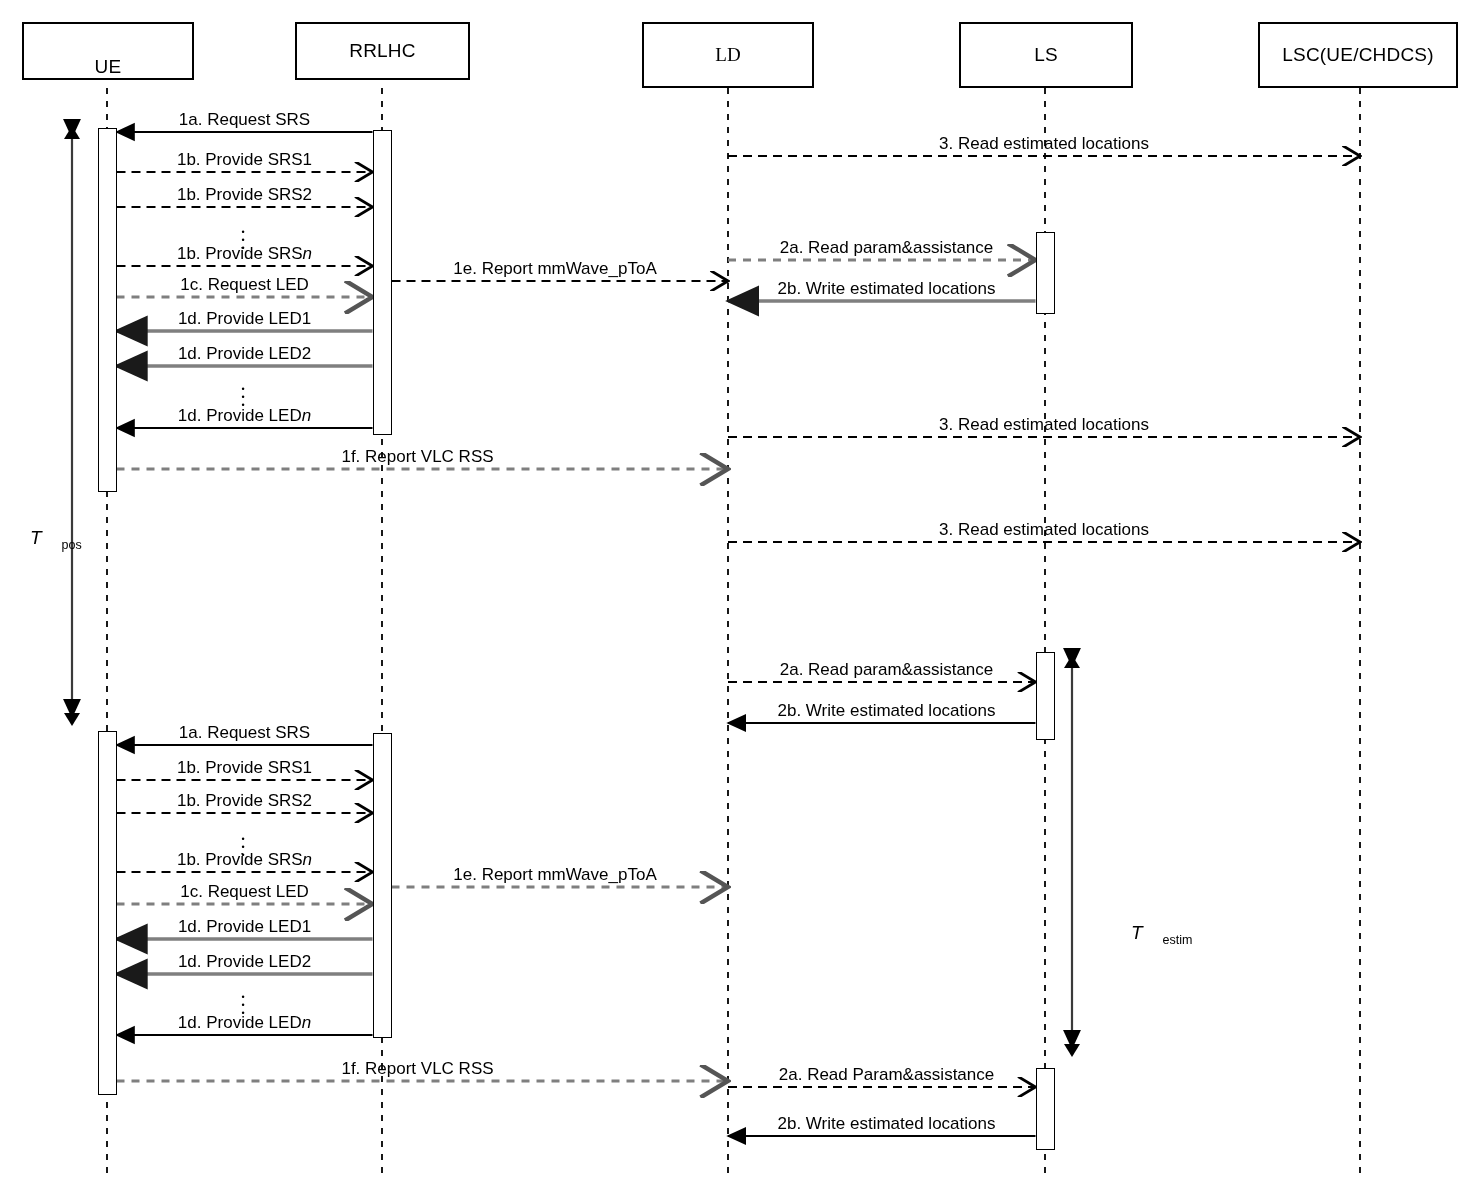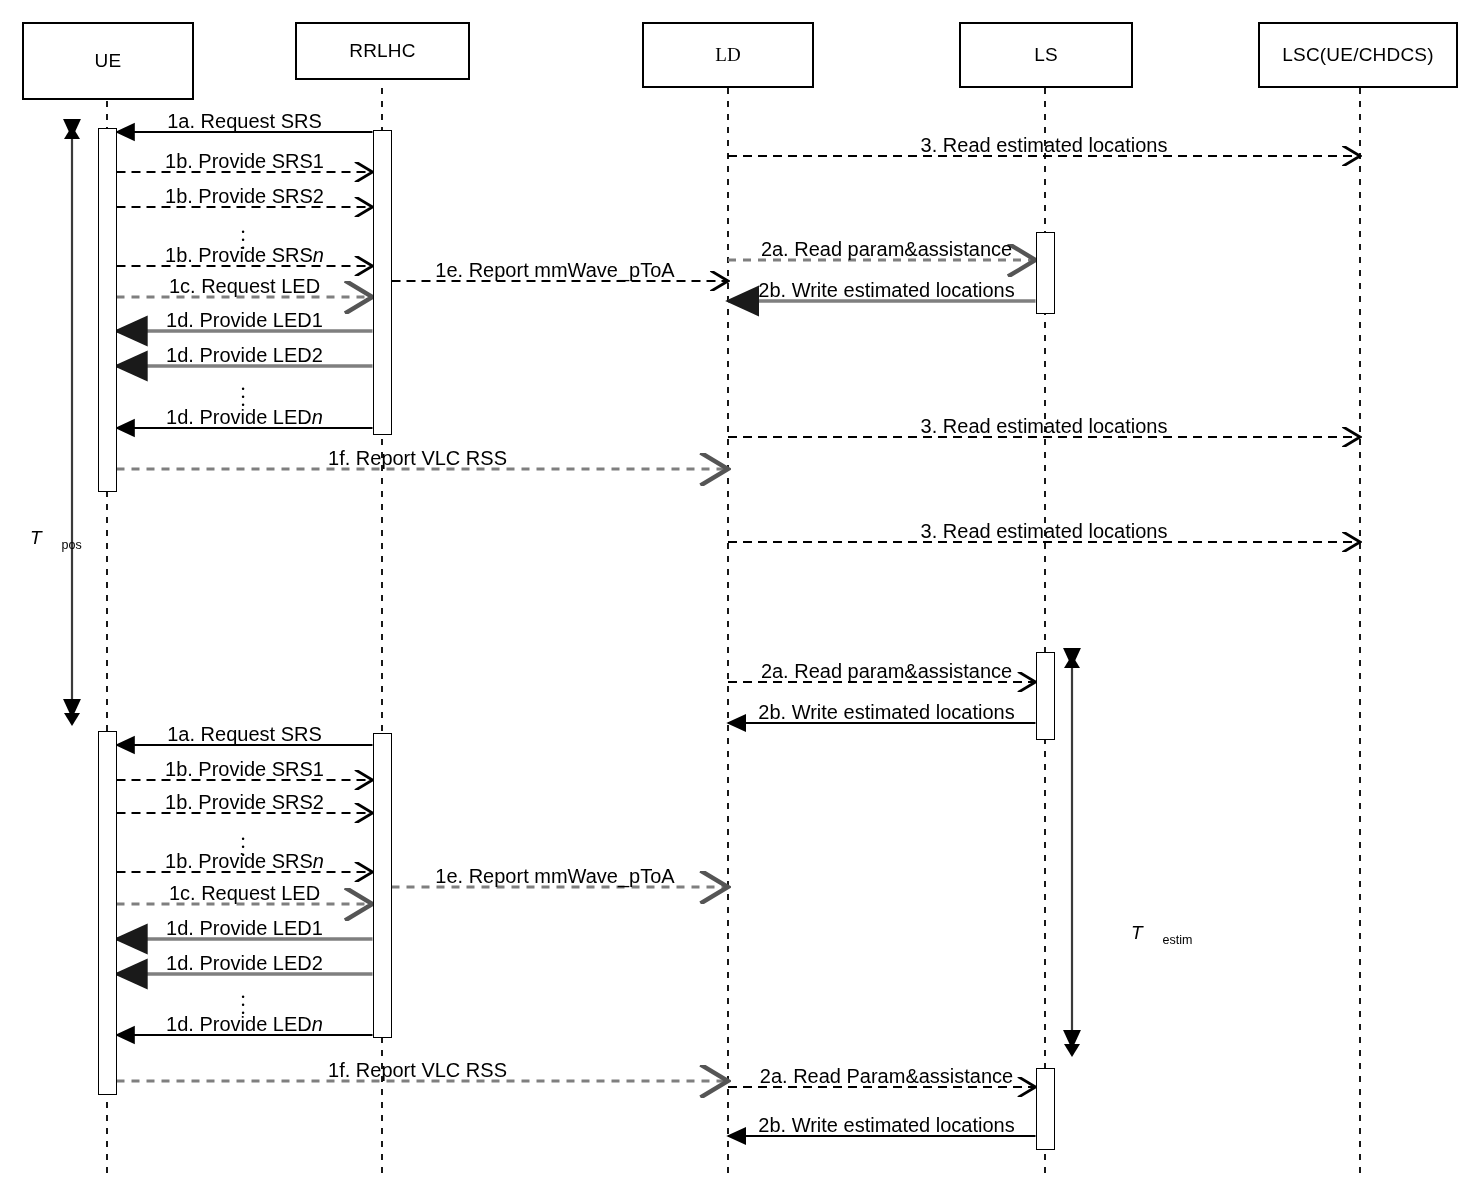--- a/index.html
+++ b/index.html
@@ -5,21 +5,21 @@
   html,body{margin:0;padding:0;background:#ffffff;}
   body{font-family:"Liberation Sans","DejaVu Sans",sans-serif;}
   #stage{position:relative;width:1480px;height:1188px;background:#ffffff;overflow:hidden;}
   svg{position:absolute;left:0;top:0;width:1480px;height:1188px;}
   .lifeline-box{
     position:absolute;background:#ffffff;border:2px solid #000000;
     box-sizing:border-box;display:flex;align-items:center;justify-content:center;
   }
   .lifeline-box span{font-size:19px;color:#000;letter-spacing:.2px;}
   .msglabel{
-    position:absolute;font-size:20px;color:#000;white-space:nowrap;
+    position:absolute;font-size:17px;color:#000;white-space:nowrap;
     transform:translateX(-50%);
   }
   .timelabel{position:absolute;font-size:19px;color:#000;white-space:nowrap;}
   .timelabel i{font-style:italic;}
   .timelabel sub{font-size:12.5px;font-style:normal;padding-left:20px;}
   .actbar{position:absolute;background:#ffffff;border:1.6px solid #000;box-sizing:border-box;}
   .vdots{position:absolute;font-size:17px;line-height:5px;color:#000;transform:translateX(-50%);text-align:center;}
 </style>
 </head>
 <body>
@@ -87,21 +87,21 @@
         <line x1="72" x2="72" y1="136" y2="716" stroke="#3a3a3a" stroke-width="2.2" marker-start="url(#ah-time-up)" marker-end="url(#ah-time-up)"></line>
         <path d="M64,139 L72,126 L80,139 Z" fill="#000"></path>
         <path d="M64,713 L72,726 L80,713 Z" fill="#000"></path>
         <line x1="1072" x2="1072" y1="665" y2="1047" stroke="#3a3a3a" stroke-width="2.2" marker-start="url(#ah-time-up)" marker-end="url(#ah-time-up)"></line>
         <path d="M1064,668 L1072,655 L1080,668 Z" fill="#000"></path>
         <path d="M1064,1044 L1072,1057 L1080,1044 Z" fill="#000"></path>
       </g>
   </svg>
 
   <div id="lifeline-boxes">
-      <div class="lifeline-box" style="left: 22px; top: 22px; width: 172px; height: 78px;">
+      <div class="lifeline-box" style="left: 22px; top: 22px; width: 172px; height: 58px; align-items: flex-end;">
         <span>UE</span>
       </div>
       <div class="lifeline-box" style="left: 295px; top: 22px; width: 175px; height: 58px;">
         <span>RRLHC</span>
       </div>
       <div class="lifeline-box" style="left: 642px; top: 22px; width: 172px; height: 66px; font-family: Liberation Serif, serif;">
         <span>LD</span>
       </div>
       <div class="lifeline-box" style="left: 959px; top: 22px; width: 174px; height: 66px;">
         <span>LS</span>

